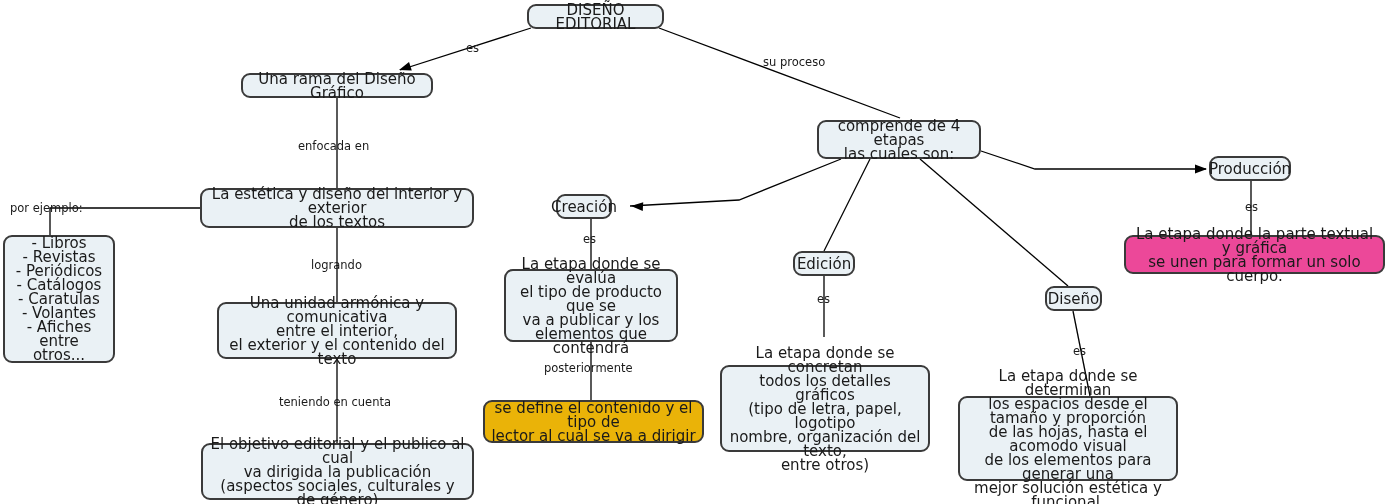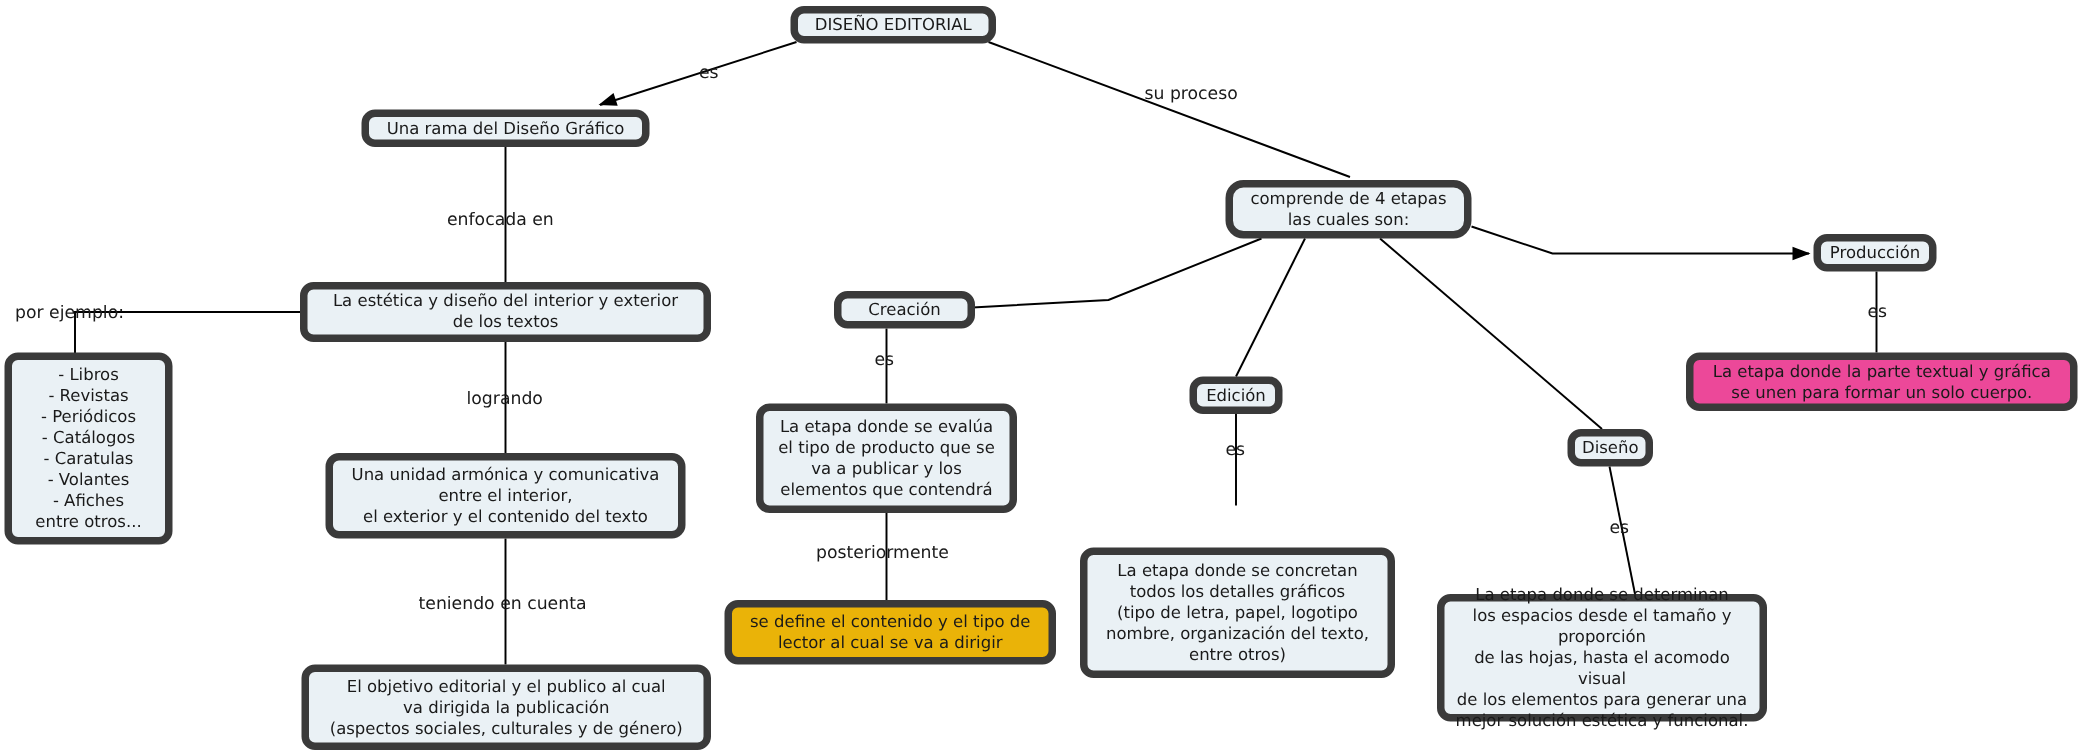--- a/index.html
+++ b/index.html
@@ -28,25 +28,25 @@
   }
   .edge-label {
     font-family: "DejaVu Sans", sans-serif;
     font-size: 11.5px;
     fill: #1a1a1a;
   }
   .node-box {
     position: absolute;
     box-sizing: border-box;
     background: #eaf1f5;
-    border: 5px solid #f97316;
+    border: 2px solid #f97316;
     border-radius: 9px;
     color: #1a1a1a;
     font-family: "DejaVu Sans", sans-serif;
-    font-size: 11px;
+    font-size: 15px;
     line-height: 14px;
     text-align: center;
     display: flex;
     align-items: center;
     justify-content: center;
     white-space: pre-line;
     padding: 2px 6px;
   }
 </style>
 </head>
@@ -102,23 +102,23 @@
 - Caratulas
 - Volantes
 - Afiches
 entre otros...</span></div>
     <div class="node-box" style="left: 217px; top: 302px; width: 240px; height: 57px; background: rgb(234, 241, 245); border-color: rgb(58, 58, 58); color: rgb(26, 26, 26);"><span>Una unidad armónica y comunicativa
 entre el interior,
 el exterior y el contenido del texto</span></div>
     <div class="node-box" style="left: 201px; top: 443px; width: 273px; height: 57px; background: rgb(234, 241, 245); border-color: rgb(58, 58, 58); color: rgb(26, 26, 26);"><span>El objetivo editorial y el publico al cual
 va dirigida la publicación
 (aspectos sociales, culturales y de género)</span></div>
-    <div class="node-box" style="left: 817px; top: 120px; width: 164px; height: 39px; background: rgb(234, 241, 245); border-color: rgb(58, 58, 58); color: rgb(26, 26, 26); border-radius: 12px;"><span>comprende de 4 etapas
+    <div class="node-box" style="left: 817px; top: 120px; width: 164px; height: 39px; background: rgb(234, 241, 245); border-color: rgb(58, 58, 58); color: rgb(26, 26, 26);"><span>comprende de 4 etapas
 las cuales son:</span></div>
-    <div class="node-box" style="left: 556px; top: 194px; width: 94px; height: 25px; background: rgb(234, 241, 245); border-color: rgb(58, 58, 58); color: rgb(26, 26, 26);"><span>Creación</span></div>
+    <div class="node-box" style="left: 556px; top: 194px; width: 56px; height: 25px; background: rgb(234, 241, 245); border-color: rgb(58, 58, 58); color: rgb(26, 26, 26);"><span>Creación</span></div>
     <div class="node-box" style="left: 504px; top: 269px; width: 174px; height: 73px; background: rgb(234, 241, 245); border-color: rgb(58, 58, 58); color: rgb(26, 26, 26);"><span>La etapa donde se evalúa
 el tipo de producto que se
 va a publicar y los
 elementos que contendrá</span></div>
     <div class="node-box" style="left: 483px; top: 400px; width: 221px; height: 43px; background: #eab308; border-color: rgb(58, 58, 58); color: rgb(26, 26, 26);"><span>se define el contenido y el tipo de
 lector al cual se va a dirigir</span></div>
     <div class="node-box" style="left: 793px; top: 251px; width: 62px; height: 25px; background: rgb(234, 241, 245); border-color: rgb(58, 58, 58); color: rgb(26, 26, 26);"><span>Edición</span></div>
     <div class="node-box" style="left: 720px; top: 337px; width: 210px; height: 87px; background: rgb(234, 241, 245); border-color: rgb(58, 58, 58); color: rgb(26, 26, 26); margin-top: 28px;"><span>La etapa donde se concretan
 todos los detalles gráficos
 (tipo de letra, papel, logotipo

